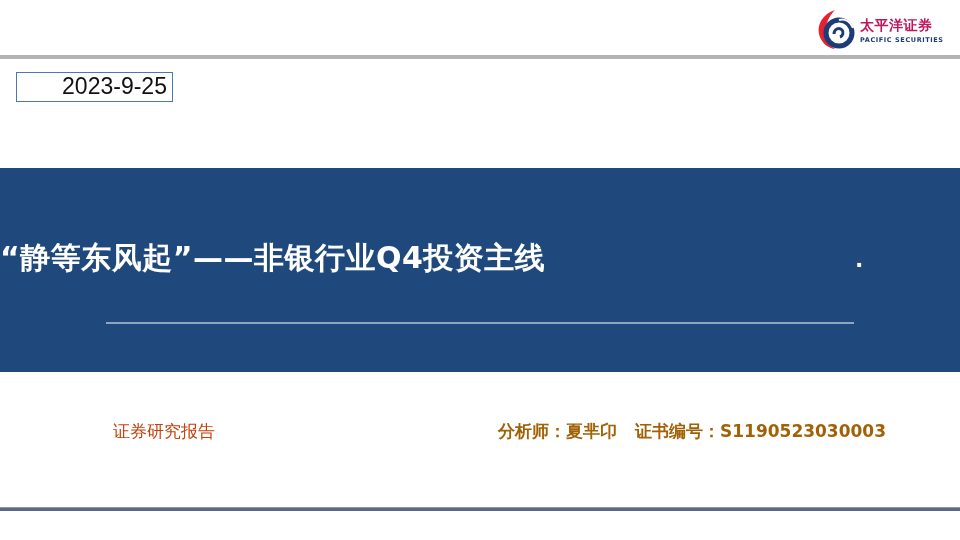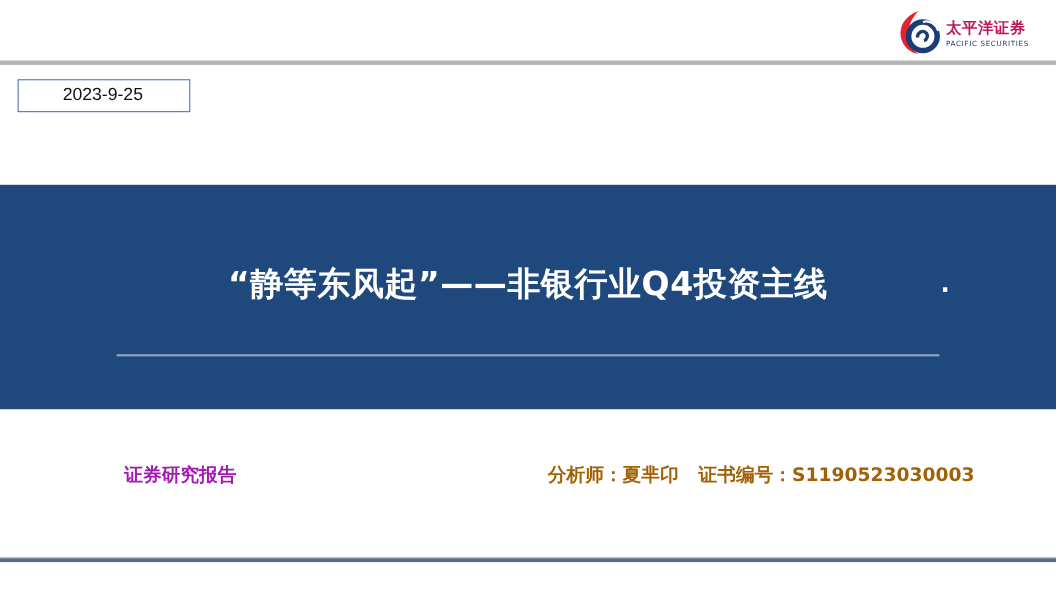--- a/index.html
+++ b/index.html
@@ -2,30 +2,30 @@
 <html><head>
 <meta charset="utf-8">
 <style>
   html, body { margin:0; padding:0; }
   body { width:960px; height:540px; position:relative; background:#ffffff; overflow:hidden;
          font-family:"DejaVu Sans", "Liberation Sans", sans-serif; }
   .top-rule { position:absolute; left:0; top:55px; width:960px; height:4px; background:#b4b4b4; }
   .logo { position:absolute; left:815px; top:6px; width:130px; height:46px; }
   .logo svg { position:absolute; left:0; top:2px; }
   .logo-cn { position:absolute; left:45px; top:11px; font-size:14px; font-weight:bold; color:#be185d; letter-spacing:0.5px; white-space:nowrap; }
-  .logo-en { position:absolute; left:45px; top:30px; font-size:6.5px; font-weight:normal; color:#1c3c78; letter-spacing:0.6px; white-space:nowrap; }
+  .logo-en { position:absolute; left:45px; top:30px; font-size:6.5px; font-weight:bold; color:#1c3c78; letter-spacing:0.6px; white-space:nowrap; }
   .date-box { position:absolute; left:16px; top:72px; width:157px; height:30px; border:1.5px solid #4a78b4;
-              box-sizing:border-box; font-family:"Liberation Sans", sans-serif; font-size:16px; color:#111;
-              line-height:27px;padding-left:40px; }
+              box-sizing:border-box; font-family:"Liberation Sans", sans-serif; font-size:23px; color:#111;
+              text-align:center; line-height:27px;padding-left:40px; }
   .banner { position:absolute; left:0; top:168px; width:960px; height:204px; background:#1f497d; }
-  .title { position:absolute; left:0; top:70px; width:960px; text-align:center; color:#ffffff;
+  .title { position:absolute; left:0; top:70px; width:960px; text-align:left; color:#ffffff;
            font-size:30px; font-weight:bold; white-space:nowrap; letter-spacing:0.5px; }
   .title-dot { position:absolute; left:855px; top:84px; color:#ffffff; font-size:22px; font-weight:bold; }
   .banner-rule { position:absolute; left:106px; top:154px; width:748px; height:2px; background:#8fa4c2; }
-  .report-type { position:absolute; left:113px; top:420px; font-size:17px; font-weight:bold; color:#a21caf; white-space:nowrap; }
+  .report-type { position:absolute; left:113px; top:420px; font-size:17px; font-weight:normal; color:#c2410c; white-space:nowrap; }
   .analyst { position:absolute; left:498px; top:420px; font-size:17px; font-weight:bold; color:#a16207; white-space:nowrap; }
   .analyst span { display:inline-block; }
   .sep { width:18px; }
   .bottom-rule { position:absolute; left:0; top:507px; width:960px; height:3px; background:#5a6a86; border-top:1px solid #8a98b0; }
 </style>
 </head>
 <body>
 
 <div class="top-rule"></div>
 

